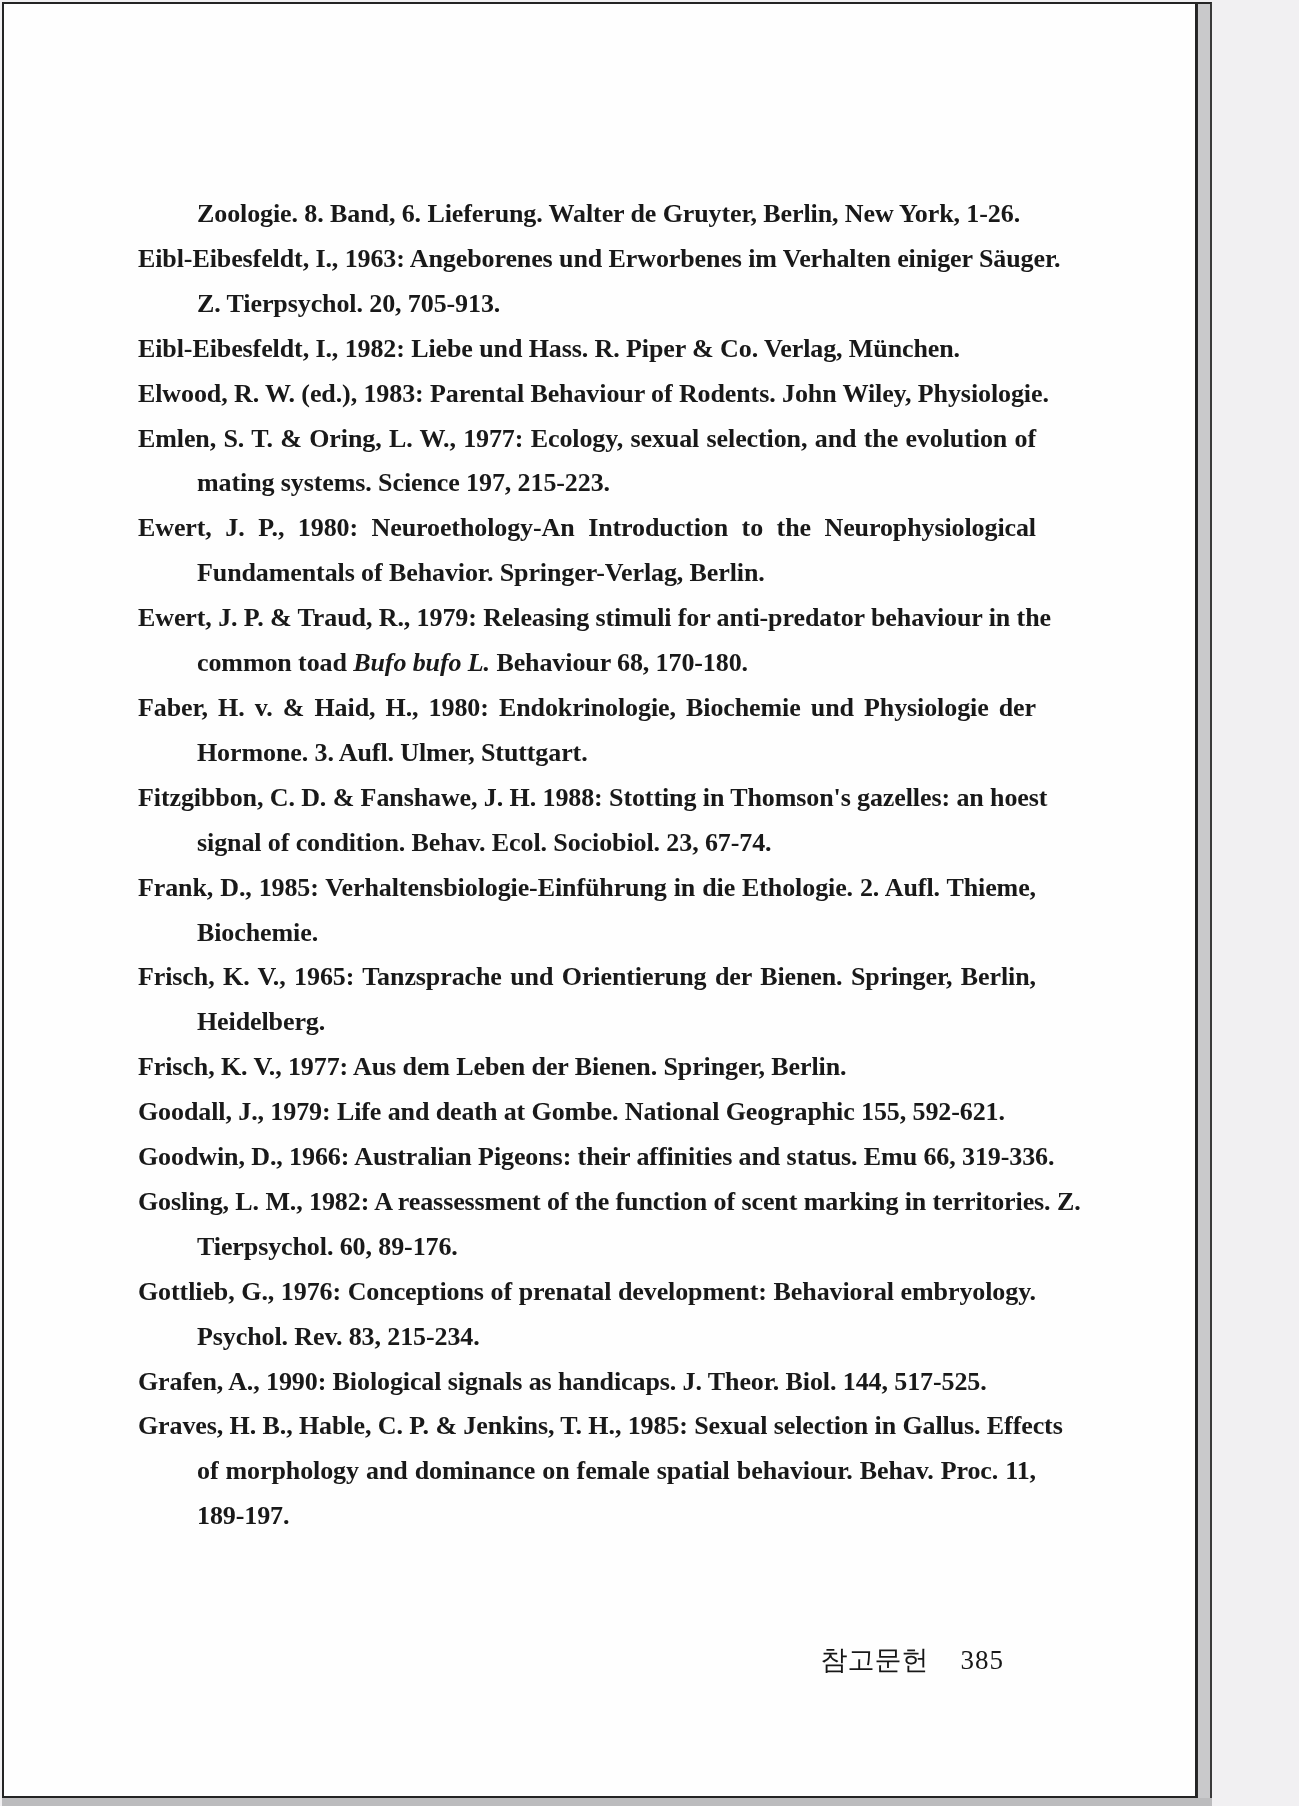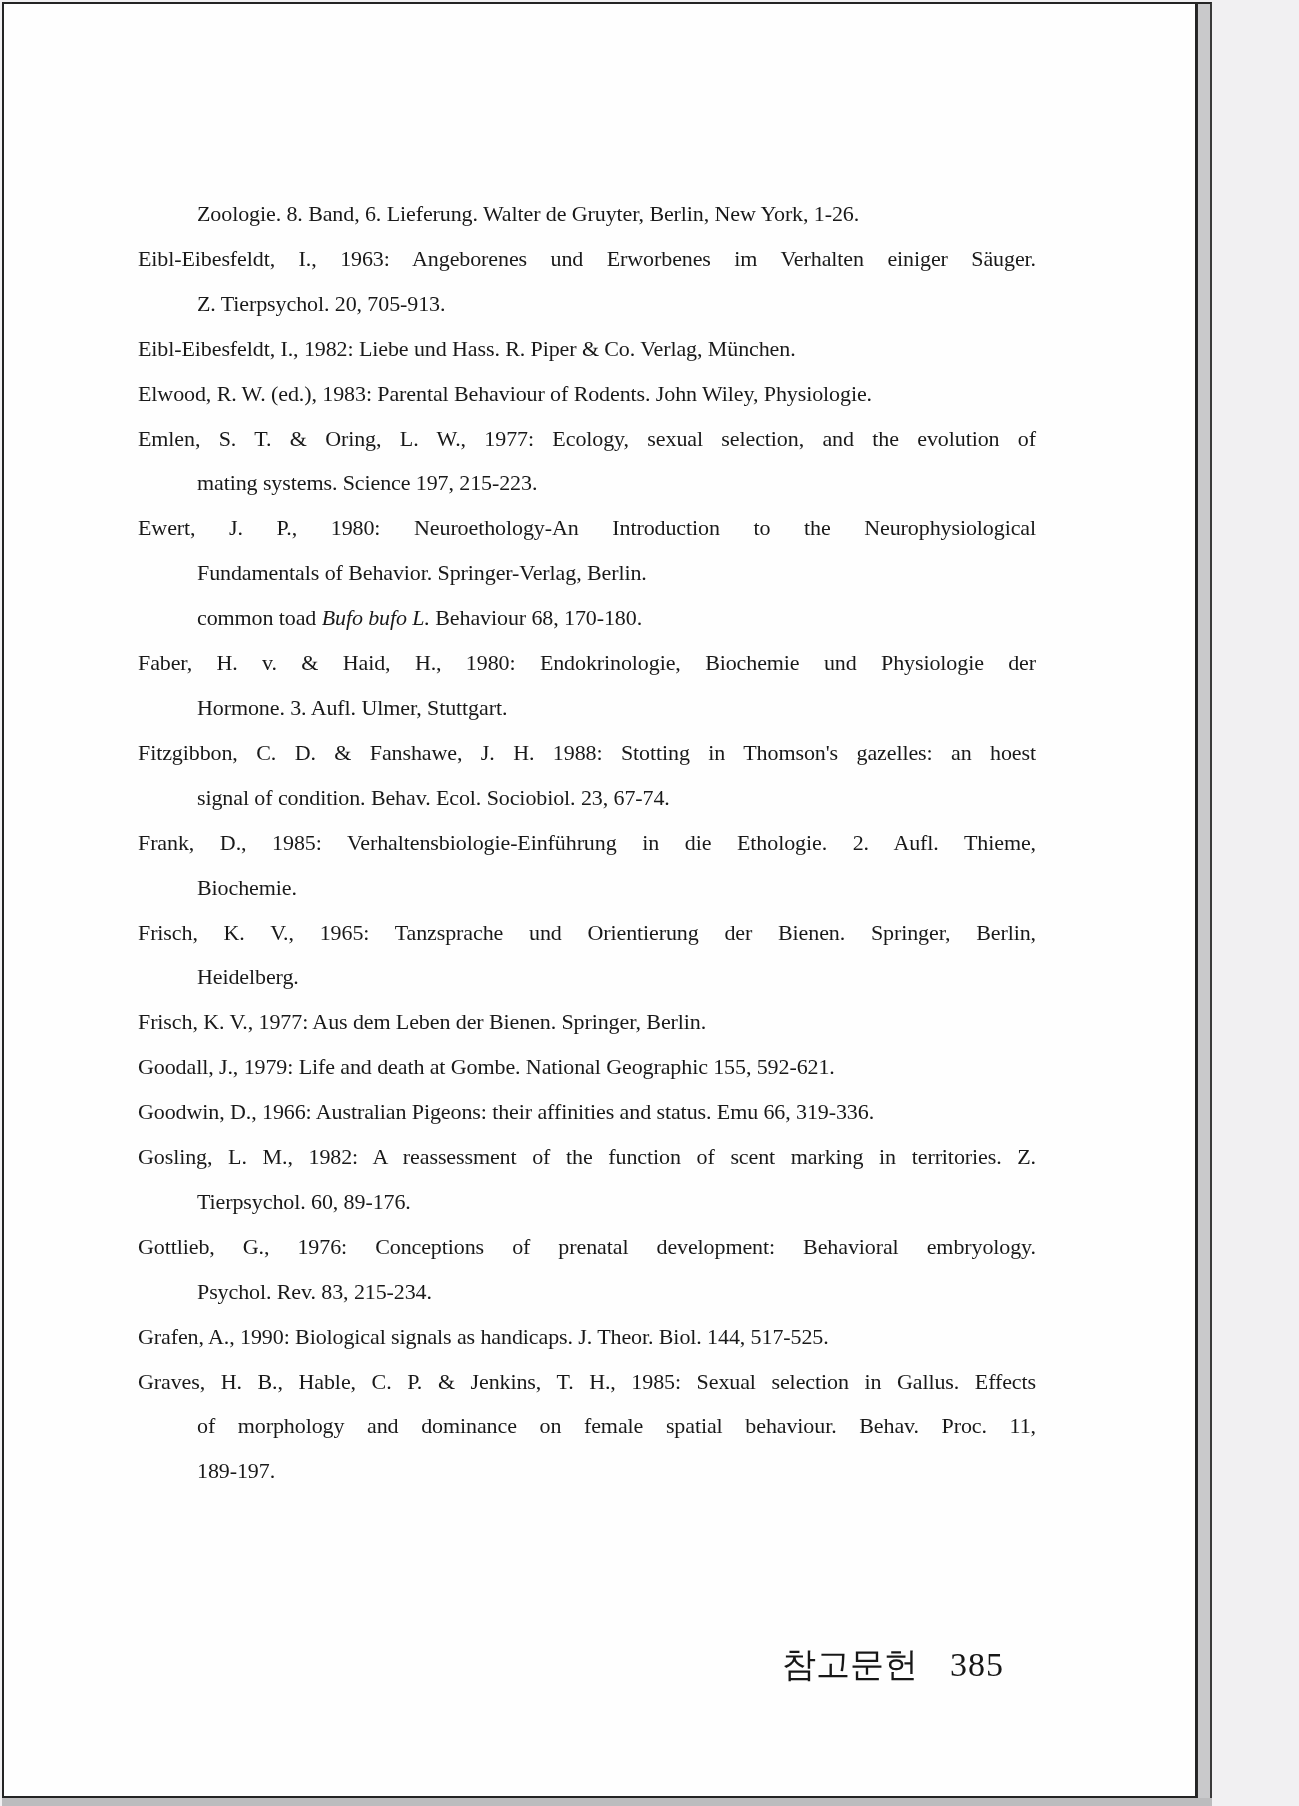--- a/index.html
+++ b/index.html
@@ -29,35 +29,36 @@
   
   .bottom-strip {
     position: absolute; left: 2px; top: 1798px;
     width: 1210px; height: 8px;
     background: #bcbcbe;
   }
   
   .refs {
     position: absolute; left: 138px; top: 192px;
     width: 898px;
-    font-size: 22px;
+    font-size: 26px;
     line-height: 44.9px;
     color: #191919;
     letter-spacing: -0.1px;
+    font-weight: bold;
   }
   .ln { display: block; white-space: nowrap; }
   .ind { padding-left: 59px; }          
   .jst { text-align: justify; text-align-last: justify; } 
   .it { font-style: italic; }
   
   .footer {
     position: absolute; left: 138px; top: 1642px;
     width: 866px;
     text-align: right;
-    font-size: 34px;
+    font-size: 27px;
     color: #171717;
     font-family: "Liberation Serif", serif;
   }
   .footer .pageno { margin-left: 32px; letter-spacing: 1px; }
 </style>
 </head>
 <body>
 
 <div class="paper"></div>
 <div class="edge-strip"></div>
@@ -86,20 +87,21 @@
     <span class="ln jst">Emlen, S. T. &amp; Oring, L. W., 1977: Ecology, sexual selection, and the evolution of</span>
     <span class="ln ind">mating systems. Science 197, 215-223.</span>
   </div>
 
   <div>
     <span class="ln jst">Ewert, J. P., 1980: Neuroethology-An Introduction to the Neurophysiological</span>
     <span class="ln ind">Fundamentals of Behavior. Springer-Verlag, Berlin.</span>
   </div>
 
   <div>
+    <span class="ln jst">Ewert, J. P. &amp; Traud, R., 1979: Releasing stimuli for anti-predator behaviour in the</span>
     <span class="ln ind"><span>common toad </span><span class="it">Bufo bufo L.</span><span> Behaviour 68, 170-180.</span></span>
   </div>
 
   <div>
     <span class="ln jst">Faber, H. v. &amp; Haid, H., 1980: Endokrinologie, Biochemie und Physiologie der</span>
     <span class="ln ind">Hormone. 3. Aufl. Ulmer, Stuttgart.</span>
   </div>
 
   <div>
     <span class="ln jst">Fitzgibbon, C. D. &amp; Fanshawe, J. H. 1988: Stotting in Thomson's gazelles: an hoest</span>

